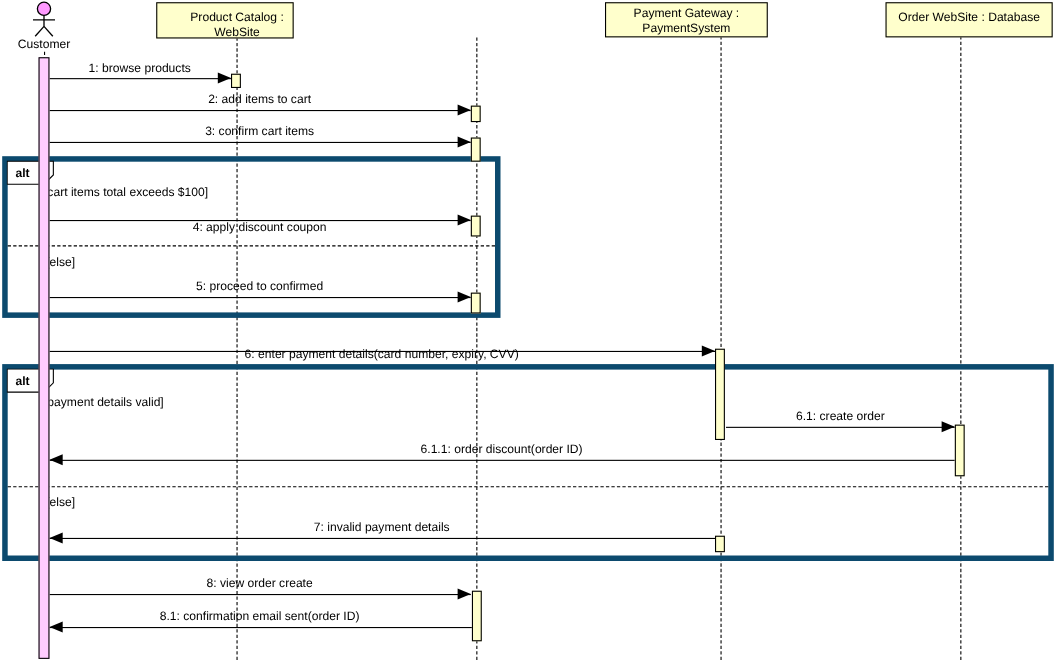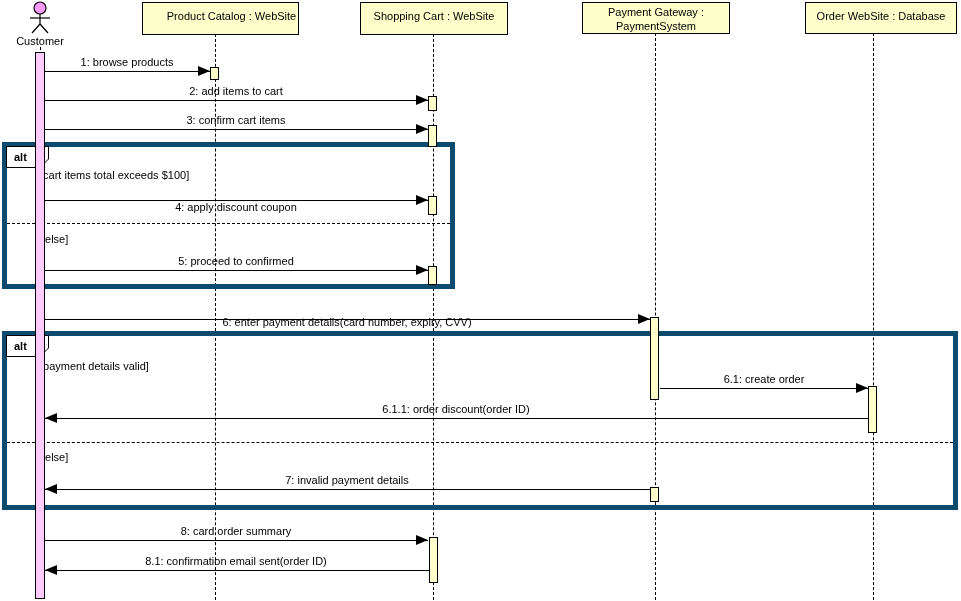--- a/index.html
+++ b/index.html
@@ -39,27 +39,24 @@
 
   <svg class="actor-figure" width="40" height="33" viewBox="0 0 40 33">
     <circle cx="20" cy="7" r="6" fill="#FF99FF" stroke="#000" stroke-width="1.2"></circle>
     <line x1="20" y1="13" x2="20" y2="23" stroke="#000" stroke-width="1.2"></line>
     <line x1="10" y1="17" x2="30" y2="17" stroke="#000" stroke-width="1.2"></line>
     <line x1="20" y1="23" x2="12" y2="32" stroke="#000" stroke-width="1.2"></line>
     <line x1="20" y1="23" x2="28" y2="32" stroke="#000" stroke-width="1.2"></line>
   </svg>
   <div class="actor-label">Customer</div>
 
-  <div class="head-box" style="left:142px;top:2px;width:157px;height:33px;padding-left:22px;">
+  <div class="head-box" style="left:142px;top:2px;width:125px;height:33px;padding-left:22px;">
     <span>Product Catalog : WebSite</span>
   </div>
-  <div class="head-box" style="left:360px;top:2px;width:148px;height:33px;">
-    <span>Shopping Cart : WebSite</span>
-  </div>
-  <div class="head-box two-line" style="left:582px;top:2px;width:148px;height:32px;">
+  <div class="head-box two-line" style="left:550px;top:2px;width:148px;height:32px;">
     <span>Payment Gateway : PaymentSystem</span>
   </div>
   <div class="head-box" style="left:805px;top:2px;width:152px;height:32px;">
     <span>Order WebSite : Database</span>
   </div>
 
   <div class="frag" style="left:2px;top:142px;width:453px;height:147px;">
     <svg class="frag-op" width="44" height="23" viewBox="0 0 44 23">
       <path d="M0.5,0.5 H42.5 V13 L34,21.5 H0.5 Z" fill="#fff" stroke="#000"></path>
       <text x="8" y="15" font-size="11" font-weight="bold" font-family="Liberation Sans, sans-serif">alt</text>
@@ -118,21 +115,21 @@
     <div class="msg-label" style="left:316px;top:402px;">6.1.1: order discount(order ID)</div>
     <div class="msg-line" style="left:45px;top:418px;width:823px;"></div>
     <div class="arrow-l" style="left:45px;top:413px;"></div>
   </div>
   <div>
     <div class="msg-label" style="left:207px;top:473px;">7: invalid payment details</div>
     <div class="msg-line" style="left:45px;top:489px;width:605px;"></div>
     <div class="arrow-l" style="left:45px;top:484px;"></div>
   </div>
   <div>
-    <div class="msg-label" style="left:96px;top:524px;">8: card order summary</div>
+    <div class="msg-label" style="left:96px;top:524px;">8: view order create</div>
     <div class="msg-line" style="left:45px;top:540px;width:383px;"></div>
     <div class="arrow-r" style="left:416px;top:535px;"></div>
   </div>
   <div>
     <div class="msg-label" style="left:96px;top:554px;">8.1: confirmation email sent(order ID)</div>
     <div class="msg-line" style="left:45px;top:570px;width:384px;"></div>
     <div class="arrow-l" style="left:45px;top:565px;"></div>
   </div>
 
   <div class="activation actor-bar" style="left:35px;top:52px;width:10px;height:547px;"></div>

